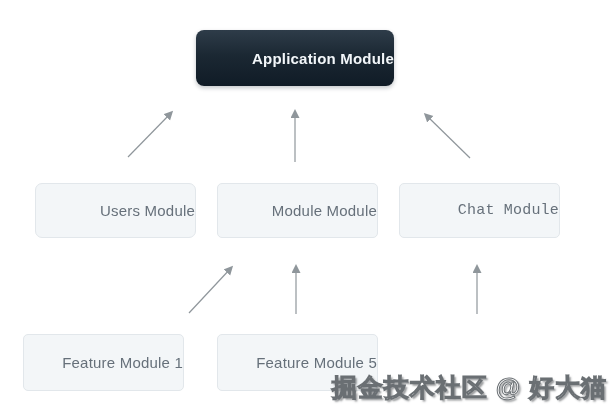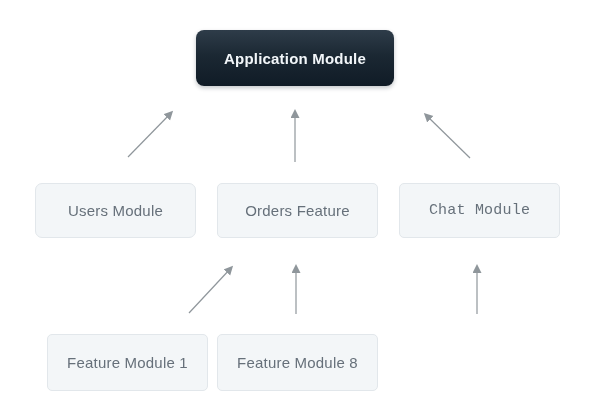--- a/index.html
+++ b/index.html
@@ -20,21 +20,21 @@
     left: 0;
     top: 0;
     width: 611px;
     height: 412px;
     pointer-events: none;
   }
   .node {
     position: absolute;
     display: flex;
     align-items: center;
-    justify-content: center;
+    justify-content: flex-end;
     box-sizing: border-box;
     text-align: center;
   }
   .node-dark {
     background: linear-gradient(180deg, #2e3c49 0%, #1b2833 45%, #101b26 100%);
     border-radius: 8px;
     box-shadow: 0 2px 4px rgba(16, 27, 38, 0.25);
   }
   .node-dark .node-label {
     color: #f2f6f9;
@@ -87,30 +87,31 @@
 
   <div class="node node-dark" style="left:196px; top:30px; width:198px; height:56px;">
     <span class="node-label">Application Module</span>
   </div>
 
   <div class="node node-light" style="left:35px; top:183px; width:161px; height:55px;border-radius:7px;">
     <span class="node-label">Users Module</span>
   </div>
 
   <div class="node node-light" style="left:217px; top:183px; width:161px; height:55px;">
-    <span class="node-label">Orders Feature</span>
+    <span class="node-label">Module Module</span>
   </div>
 
   <div class="node node-light" style="left:399px; top:183px; width:161px; height:55px;font-family:Liberation Mono, monospace;">
     <span class="node-label">Chat Module</span>
   </div>
 
-  <div class="node node-light" style="left:47px; top:334px; width:161px; height:57px;">
+  <div class="node node-light" style="left:23px; top:334px; width:161px; height:57px;">
     <span class="node-label">Feature Module 1</span>
   </div>
 
   <div class="node node-light" style="left:217px; top:334px; width:161px; height:57px;">
-    <span class="node-label">Feature Module 8</span>
+    <span class="node-label">Feature Module 5</span>
   </div>
 
 
+  <div class="watermark">掘金技术社区 @ 好大猫</div>
 
 </div>
 
 </body></html>

